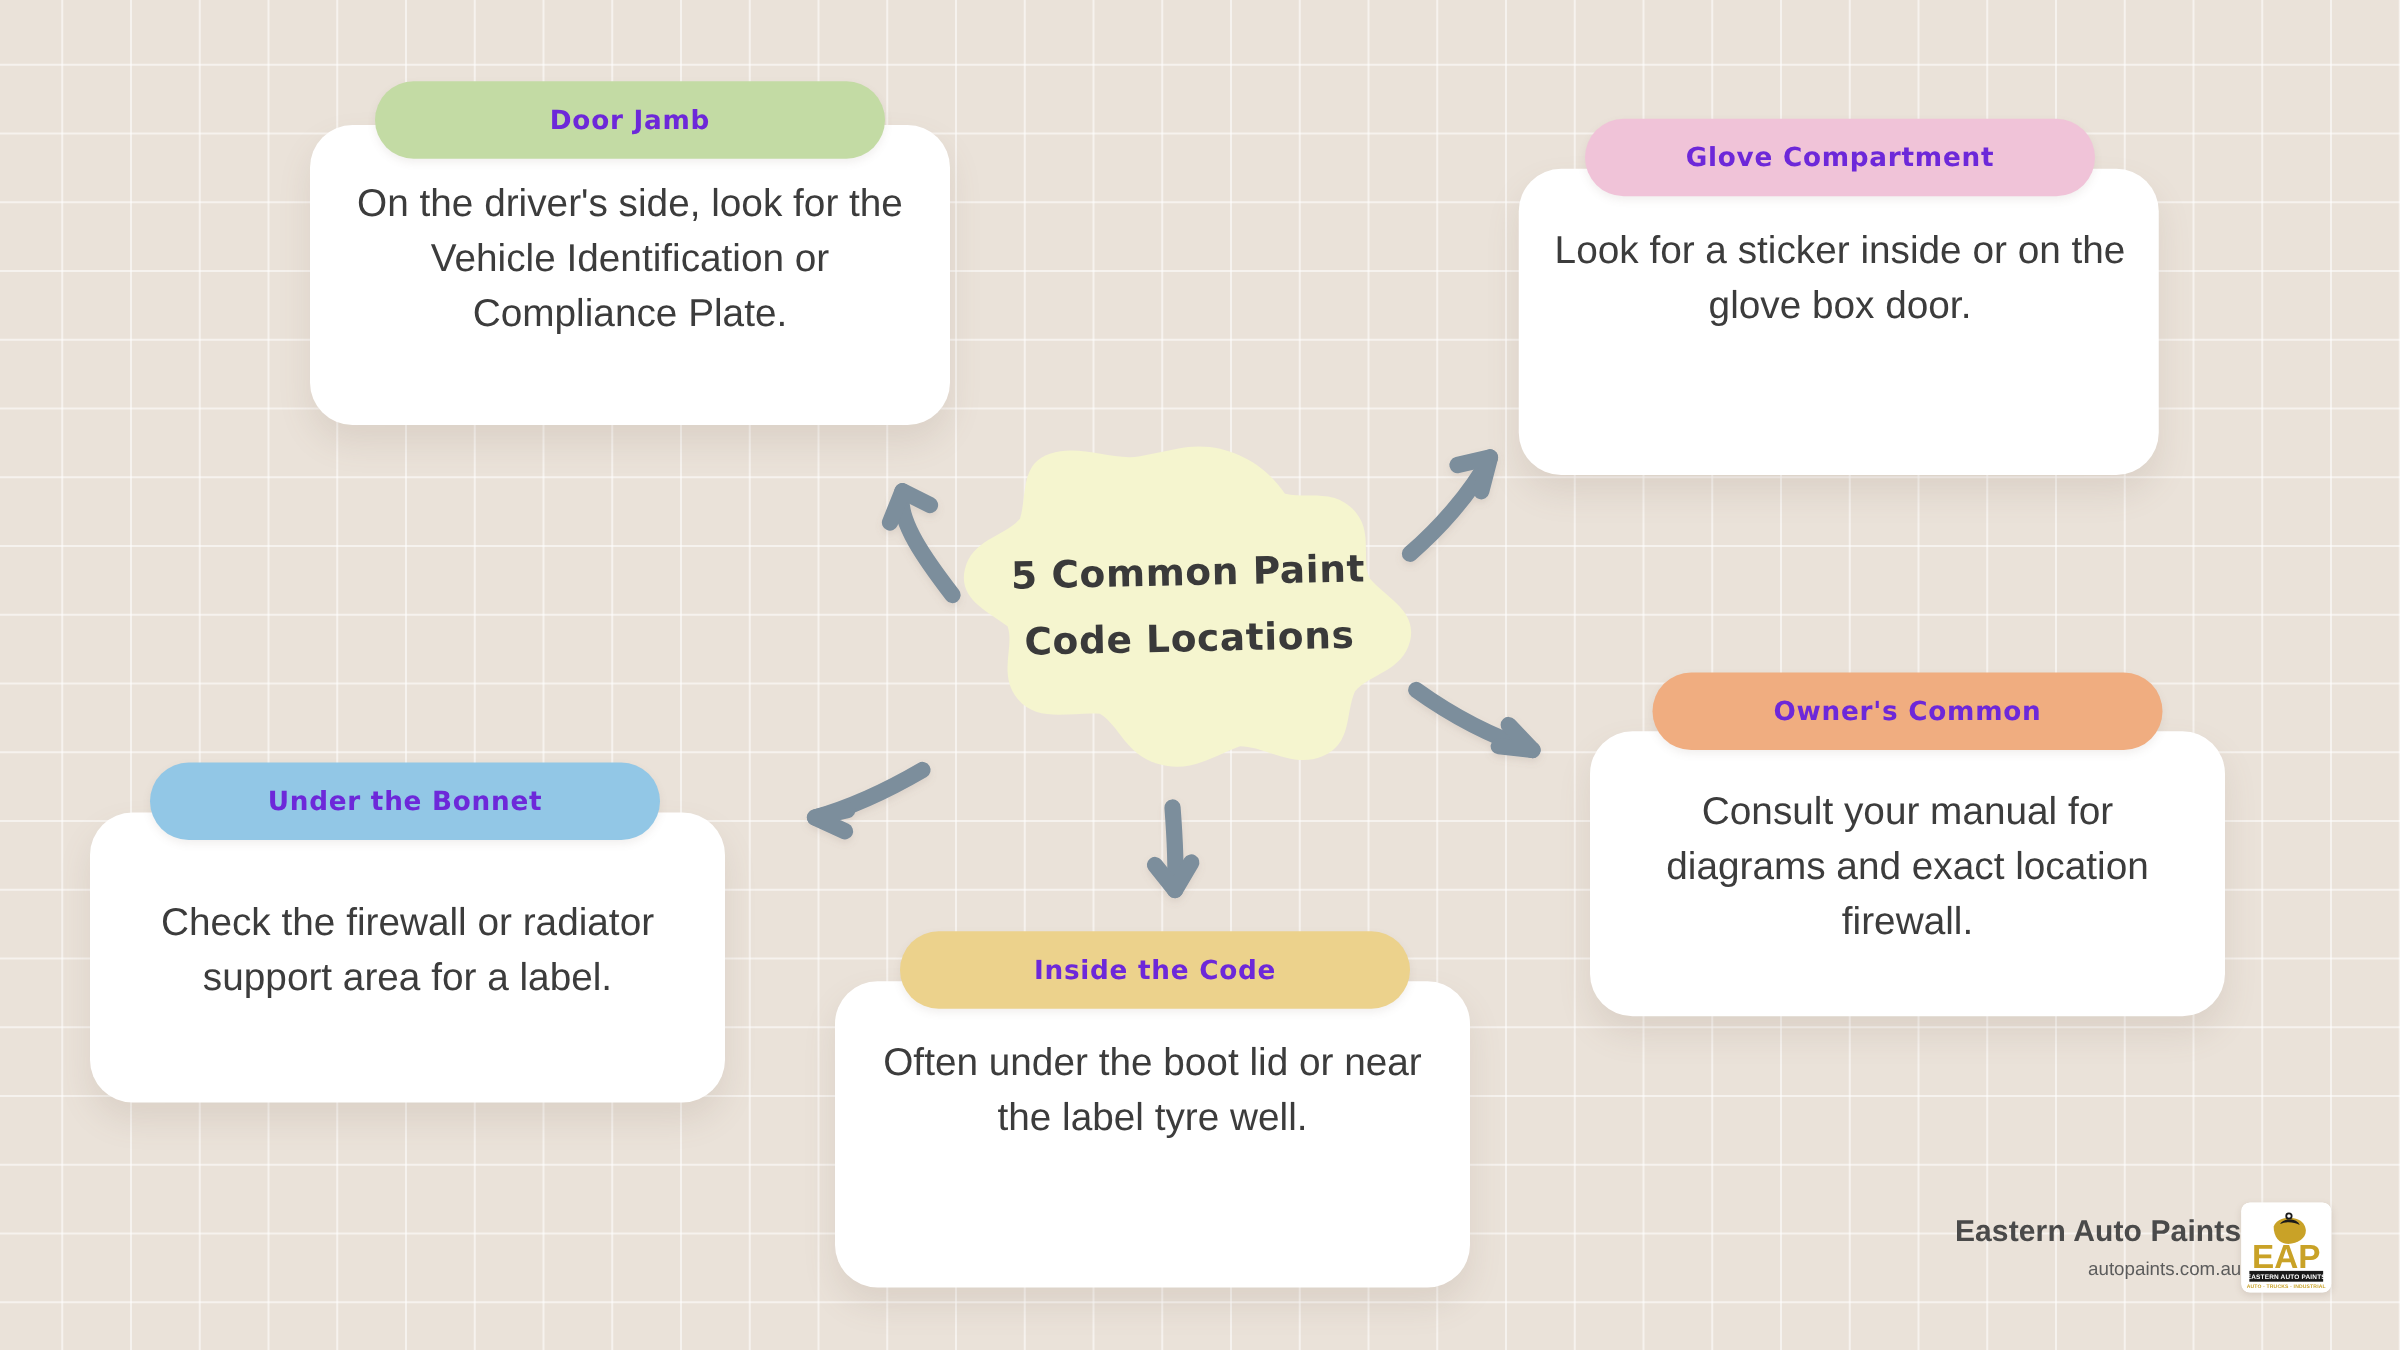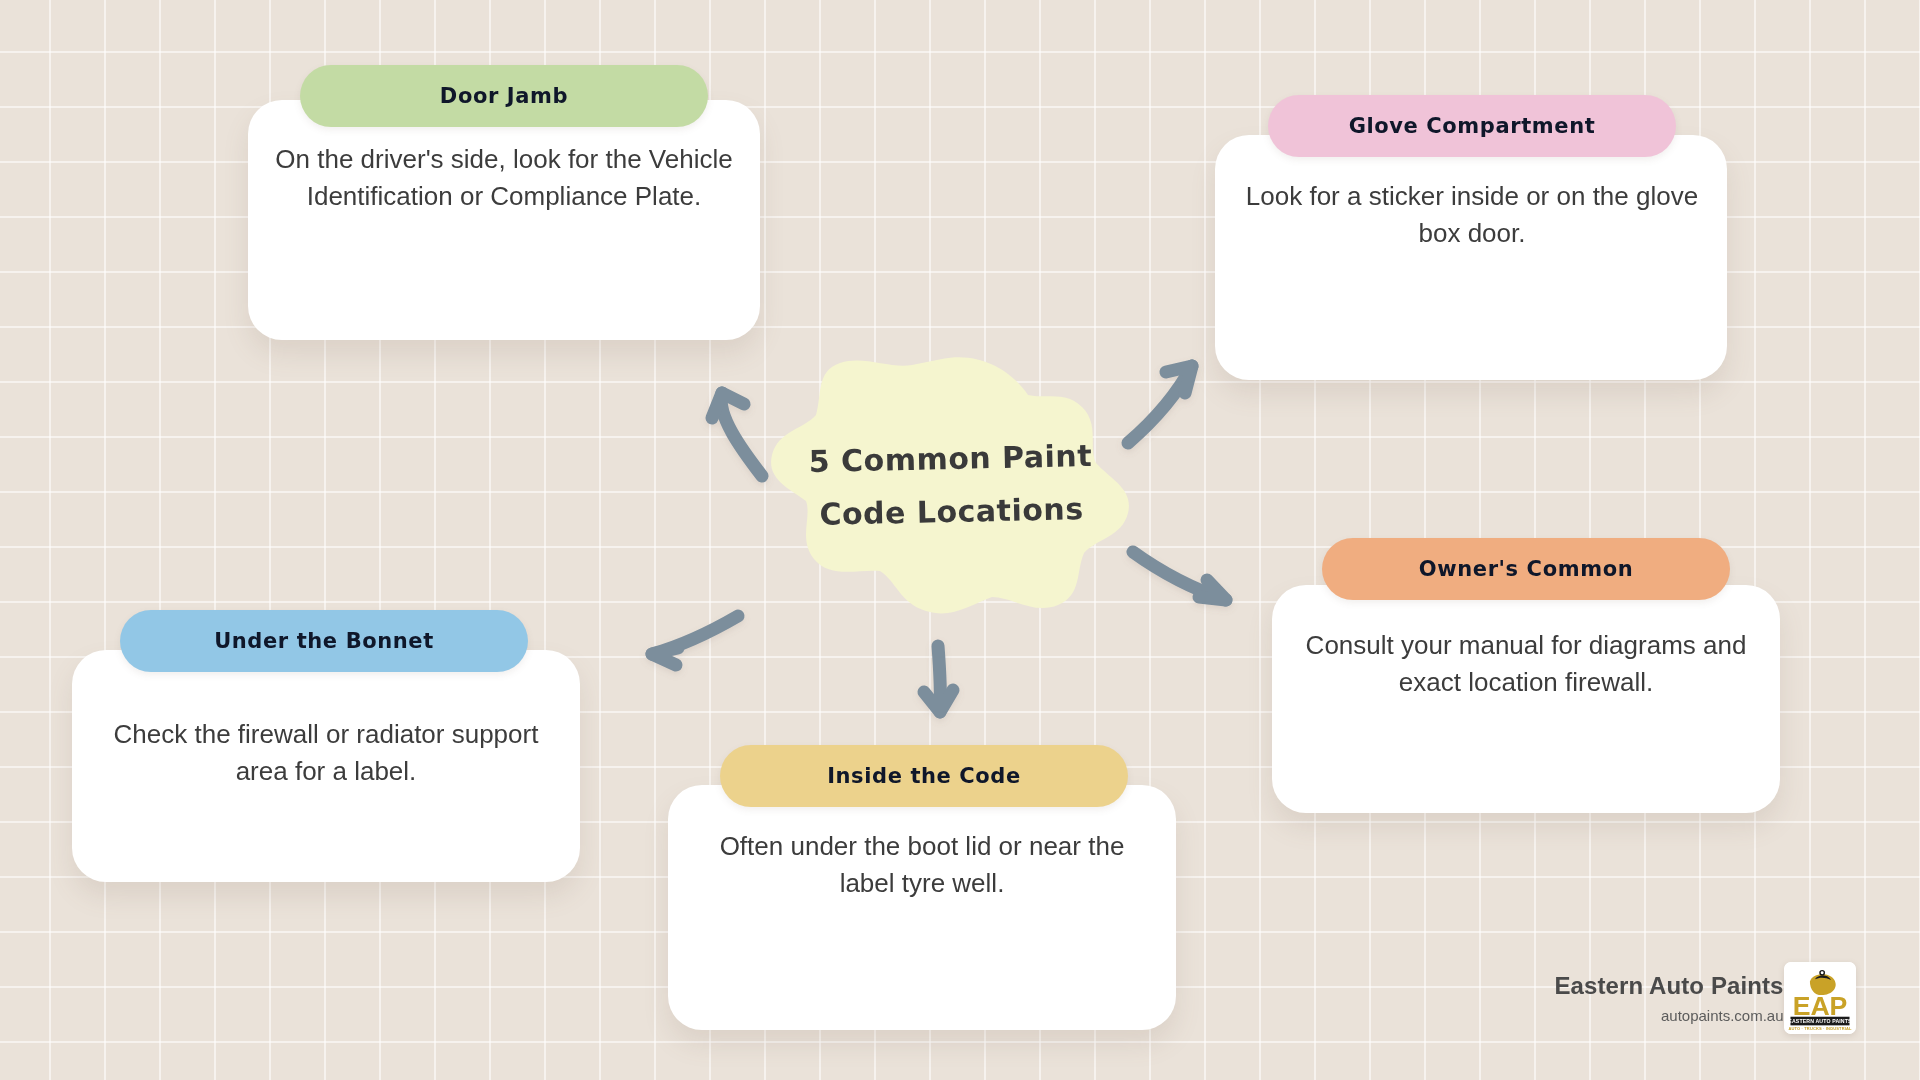--- a/index.html
+++ b/index.html
@@ -80,34 +80,34 @@
     background: #ffffff;
     border-radius: 34px;
     box-shadow: 0 14px 26px rgba(120, 100, 85, 0.13);
   }
   .card-header {
     position: absolute;
     border-radius: 999px;
     display: flex;
     align-items: center;
     justify-content: center;
-    color: #0f172a;
+    color: #6d28d9;
     font-family: "DejaVu Sans", sans-serif;
     font-weight: bold;
     font-size: 21px;
     letter-spacing: 0.6px;
     box-shadow: 0 3px 7px rgba(120, 100, 85, 0.10);
     white-space: nowrap;
   }
   .card-body {
     position: absolute;
     text-align: center;
     color: #3c3c3c;
     font-family: "Liberation Sans", sans-serif;
-    font-size: 26px;
+    font-size: 31px;
     line-height: 1.42;
   }
 
   
   #card-door-jamb          { left: 248px; top: 100px;  width: 512px; height: 240px; }
   #hdr-door-jamb           { left: 300px; top: 65px;   width: 408px; height: 62px;  }
   #body-door-jamb          { left: 272px; top: 141px;  width: 464px; }
 
   #card-glove              { left: 1215px; top: 135px; width: 512px; height: 245px; }
   #hdr-glove               { left: 1268px; top: 95px;  width: 408px; height: 62px;  }
@@ -127,21 +127,21 @@
 
   
   #brand {
     position: absolute;
     left: 1545px;
     top: 955px;
     width: 320px;
     height: 85px;
     display: flex;
     align-items: center;
-    justify-content: center;
+    justify-content: flex-end;
   }
   .brand-text {
     display: flex;
     flex-direction: column;
     align-items: flex-end;
     justify-content: center;
   }
   .brand-name {
     font-family: "Liberation Sans", sans-serif;
     font-weight: bold;

